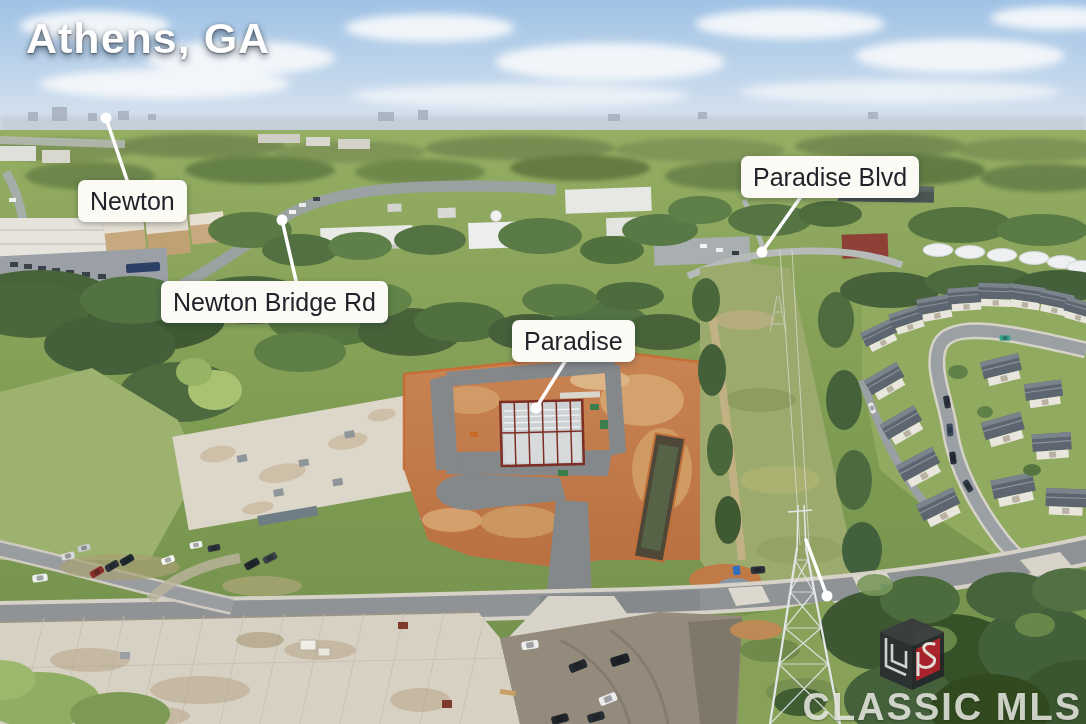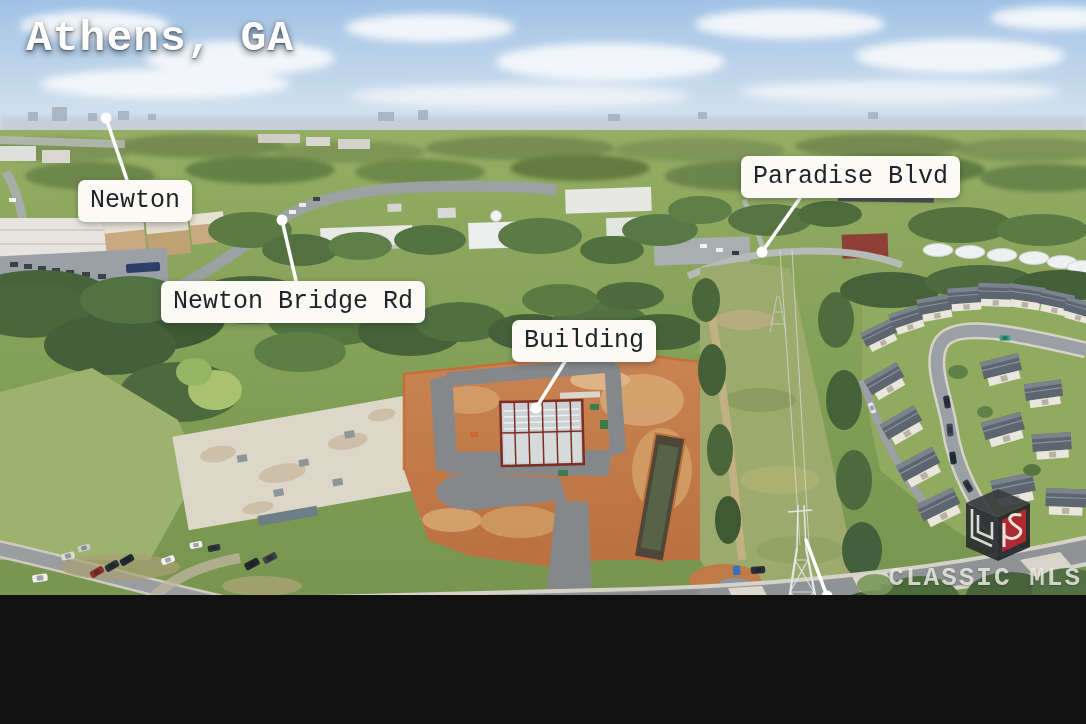--- a/index.html
+++ b/index.html
@@ -1,35 +1,35 @@
 <!DOCTYPE html>
 <html><head>
 <meta charset="utf-8">
 <style>
   html,body{margin:0;padding:0;background:#111;}
   .stage{
-    position:relative;width:1086px;height:595px;overflow:hidden;
-    font-family:Liberation Mono, monospace;
+    position:relative;width:1086px;height:724px;overflow:hidden;
+    font-family:Liberation Sans, sans-serif;
   }
   .photo-svg{position:absolute;inset:0;width:1086px;height:724px;display:block;}
   .photo-title{
     position:absolute;left:26px;top:14px;
     font-size:43px;font-weight:600;letter-spacing:1px;color:#ffffff;
     text-shadow:0 3px 7px rgba(15,25,40,.6),0 1px 2px rgba(15,25,40,.55);
     white-space:nowrap;
   }
   .map-label{
     position:absolute;background:#fbfaf5;color:#20242a;
     border-radius:7px;padding:3px 12px;font-size:25px;line-height:36px;
     box-shadow:0 2px 6px rgba(25,35,50,.35);white-space:nowrap;
   }
   .watermark{position:absolute;right:4px;bottom:2px;text-align:right;}
   .wm-logo{display:block;margin:0 auto 0 78px;width:64px;height:74px;opacity:.92;}
   .wm-text{
-    font-size:26px;font-weight:700;letter-spacing:2px;
+    font-size:38px;font-weight:700;letter-spacing:2px;
     color:rgba(242,241,234,.82);line-height:30px;
     text-shadow:0 1px 2px rgba(20,30,20,.35);
   }
 </style>
 </head>
 <body>
 
 <div class="stage">
 
   <svg class="photo-svg" viewBox="0 0 1086 724" preserveAspectRatio="none">
@@ -537,21 +537,21 @@
   <div class="map-label" style="left:78px;top:180px;">
     <span>Newton</span>
   </div>
   <div class="map-label" style="left:161px;top:281px;">
     <span>Newton Bridge Rd</span>
   </div>
   <div class="map-label" style="left:741px;top:156px;">
     <span>Paradise Blvd</span>
   </div>
   <div class="map-label" style="left:512px;top:320px;">
-    <span>Building</span>
+    <span>Paradise</span>
   </div>
 
   <div class="watermark">
     <svg class="wm-logo" viewBox="0 0 64 74">
       <polygon points="32,0 64,14 32,28 0,14" fill="#3a3d40"></polygon>
       <polygon points="0,14 32,28 32,72 0,58" fill="#2b2e31"></polygon>
       <polygon points="32,28 64,14 64,58 32,72" fill="#232629"></polygon>
       <g stroke="#e8e8e6" stroke-width="2.6" fill="none" opacity=".95">
         <path d="M6,20 L6,48 L26,57"></path>
         <path d="M12,26 L12,43 L26,49 L26,33"></path>

